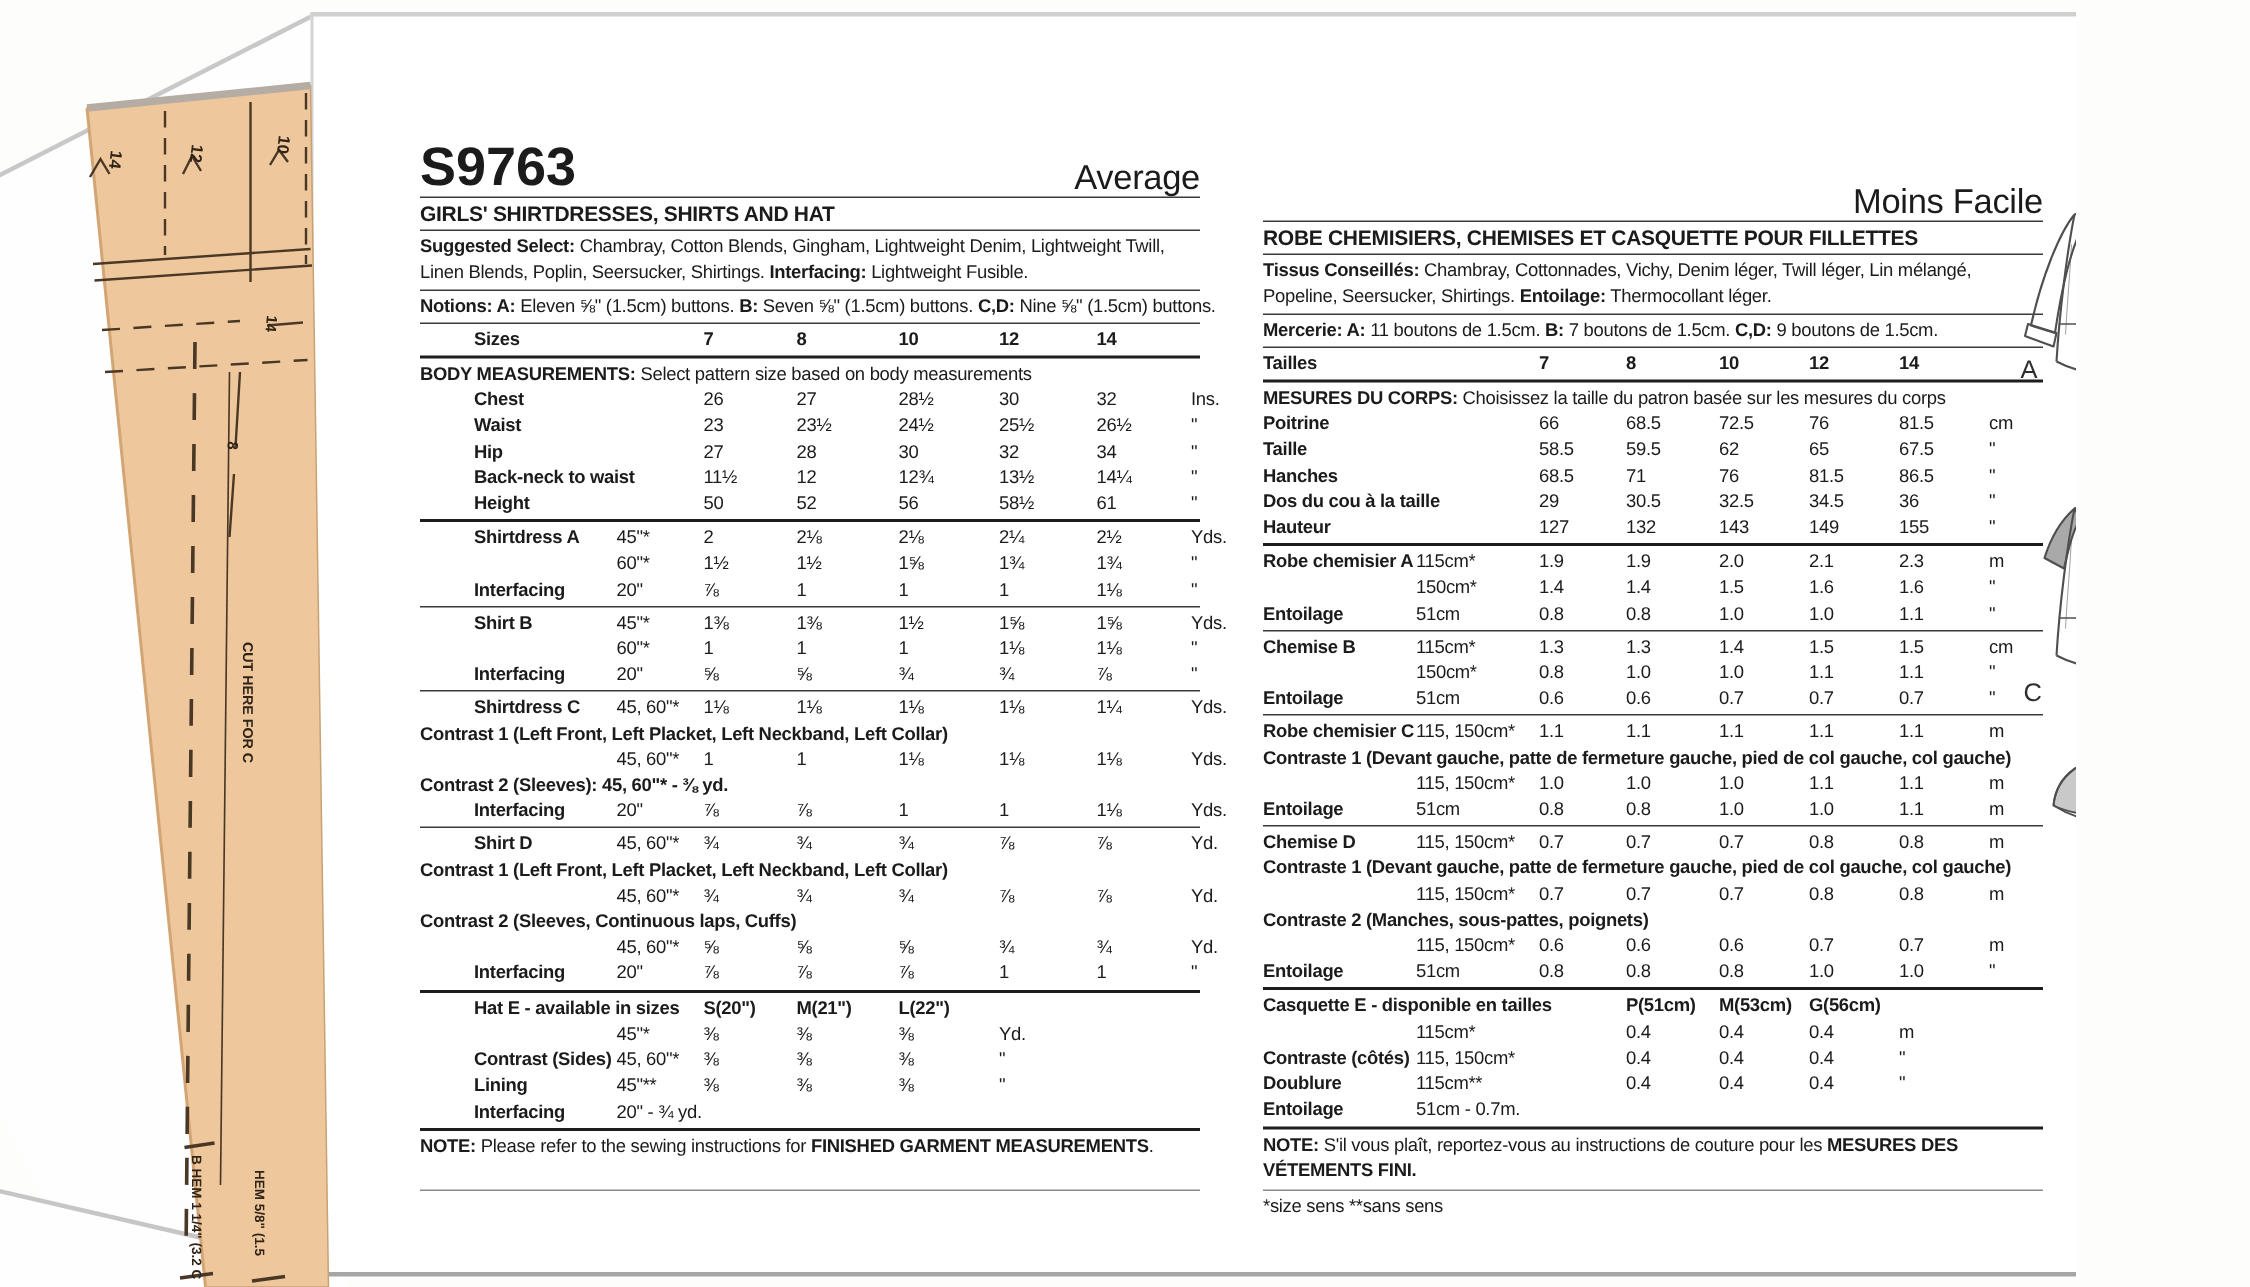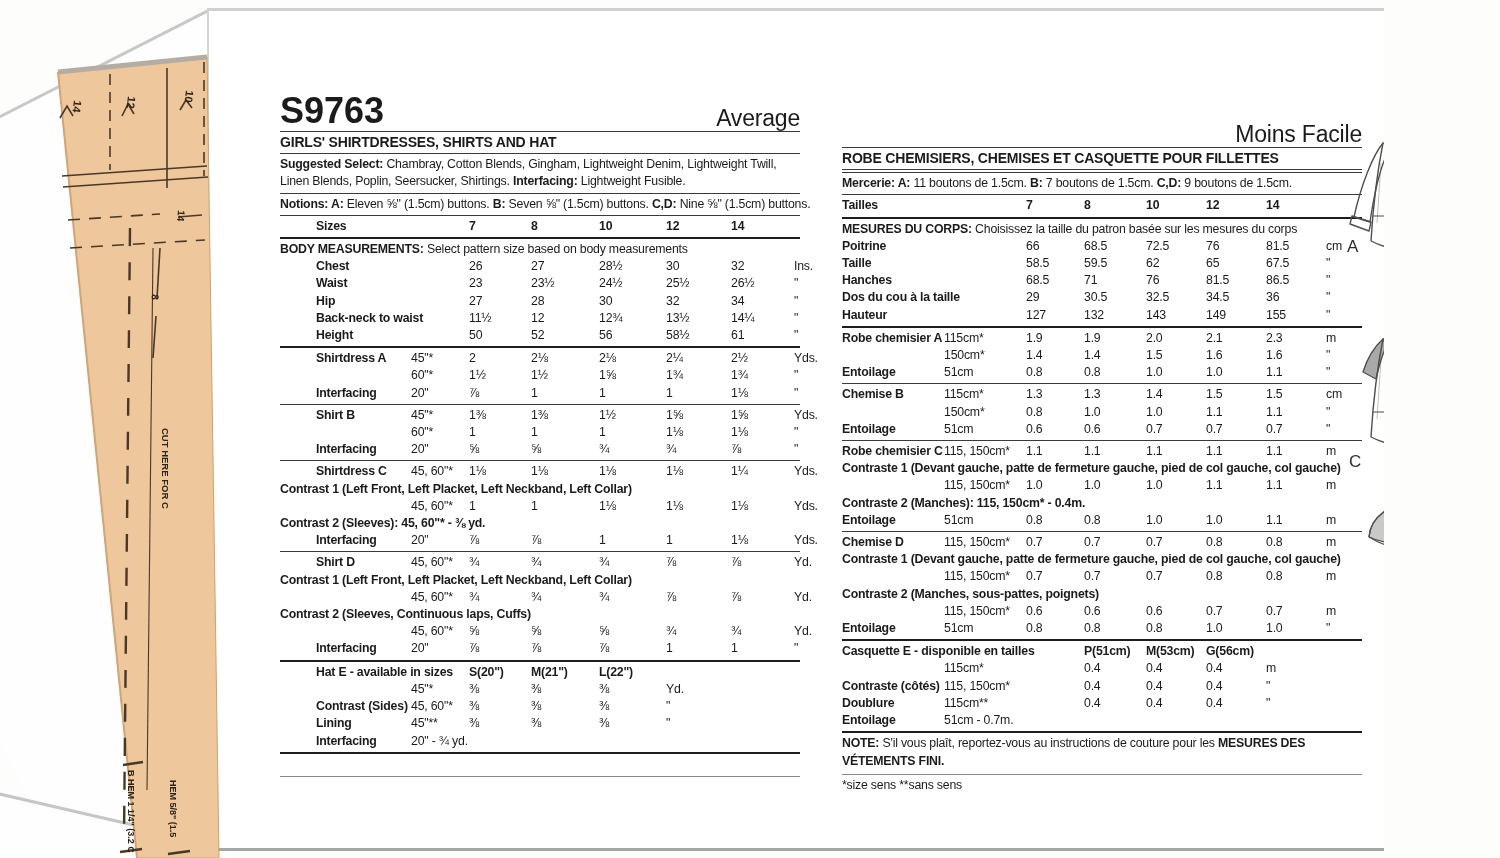--- a/index.html
+++ b/index.html
@@ -318,34 +318,36 @@
             <span class="c c0">Interfacing</span>
             <span class="c c1">20" - ¾ yd.</span>
             <span class="c c2"></span>
             <span class="c c3"></span>
             <span class="c c4"></span>
             <span class="c c5"></span>
             <span class="c c6"></span>
             <span class="c c7"></span>
           </div>
           <div class="rule k"></div>
+          <div class="rich nw"><span class="b">NOTE:</span><span> Please refer to the sewing instructions for </span><span class="b">FINISHED GARMENT MEASUREMENTS</span><span>.</span></div>
           <div style="height: 18px;"></div>
           <div class="rule t"></div>
         </div>
     </div>
 
     <div class="panel panel-fr">
       <div class="phead">
         <div class="pnum"></div>
         <div class="pdiff">Moins Facile</div>
       </div>
       <div>
           <div class="rule m"></div>
           <div class="rich title nw"><span class="b">ROBE CHEMISIERS, CHEMISES ET CASQUETTE POUR FILLETTES</span></div>
           <div class="rule m"></div>
+          <div class="rich "><span class="b">Tissus Conseillés:</span><span> Chambray, Cottonnades, Vichy, Denim léger, Twill léger, Lin mélangé, Popeline, Seersucker, Shirtings. </span><span class="b">Entoilage:</span><span> Thermocollant léger.</span></div>
           <div class="rule m"></div>
           <div class="rich nw"><span class="b">Mercerie: </span><span class="b">A:</span><span> 11 boutons de 1.5cm. </span><span class="b">B:</span><span> 7 boutons de 1.5cm. </span><span class="b">C,D:</span><span> 9 boutons de 1.5cm.</span></div>
           <div class="rule m"></div>
           <div class="trow allb">
             <span class="c c0">Tailles</span>
             <span class="c c1"></span>
             <span class="c c2">7</span>
             <span class="c c3">8</span>
             <span class="c c4">10</span>
             <span class="c c5">12</span>
@@ -481,21 +483,20 @@
           <div class="trow">
             <span class="c c0"></span>
             <span class="c c1">115, 150cm*</span>
             <span class="c c2">1.0</span>
             <span class="c c3">1.0</span>
             <span class="c c4">1.0</span>
             <span class="c c5">1.1</span>
             <span class="c c6">1.1</span>
             <span class="c c7">m</span>
           </div>
-          <div class="rich nw"><span class="b">Contraste 2 (Manches): 115, 150cm* - 0.4m.</span></div>
           <div class="trow">
             <span class="c c0">Entoilage</span>
             <span class="c c1">51cm</span>
             <span class="c c2">0.8</span>
             <span class="c c3">0.8</span>
             <span class="c c4">1.0</span>
             <span class="c c5">1.0</span>
             <span class="c c6">1.1</span>
             <span class="c c7">m</span>
           </div>

